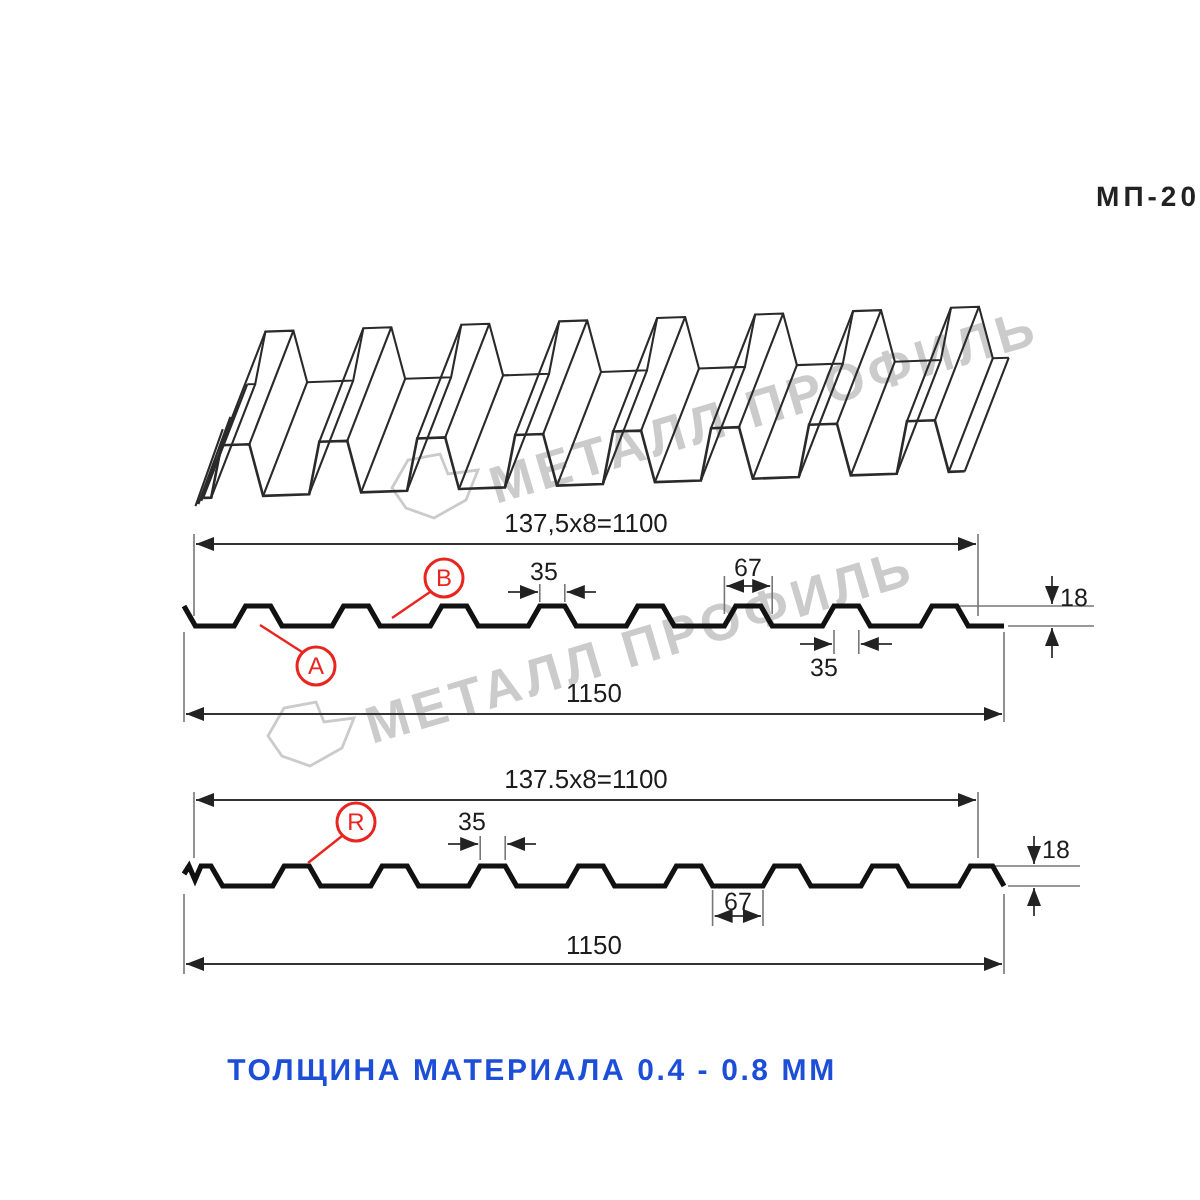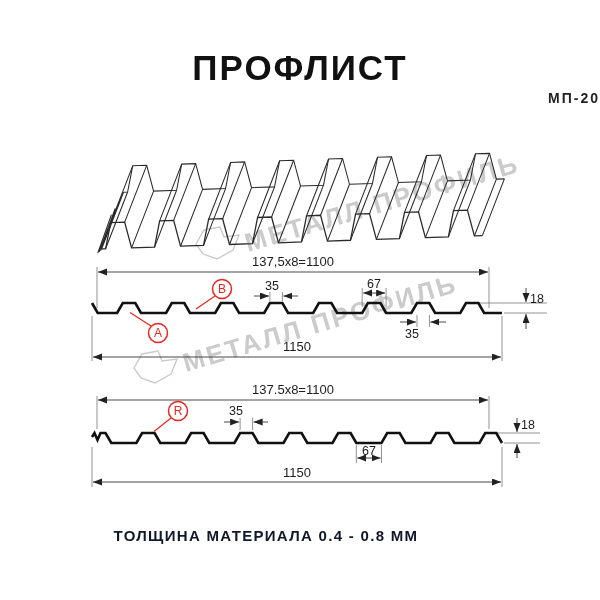--- a/index.html
+++ b/index.html
@@ -3,40 +3,39 @@
 <meta charset="utf-8">
 <style>
   html,body{margin:0;padding:0;background:#fff;}
   #page{position:relative;width:600px;height:600px;background:#ffffff;overflow:hidden;
         font-family:"Liberation Sans", sans-serif;}
   .title{position:absolute;top:48px;left:0;width:600px;text-align:center;
          font-size:35px;font-weight:bold;letter-spacing:2px;color:#111;}
   .subtitle{position:absolute;top:90px;left:0;width:600px;text-align:right;
             font-size:14px;font-weight:600;letter-spacing:2px;color:#222;}
   .footer{position:absolute;top:527px;left:0;width:532px;text-align:center;
-          font-size:15px;font-weight:600;letter-spacing:1.3px;color:#0f172a;}
+          font-size:15px;font-weight:600;letter-spacing:1.3px;color:#1d4ed8;}
   svg{position:absolute;top:0;left:0;}
   .profile{fill:none;stroke:#111;stroke-width:2.6;stroke-linejoin:miter;}
   .persp{fill:none;stroke:#2a2a2a;stroke-width:1.05;}
   .ext{stroke:#777;stroke-width:0.8;fill:none;}
   .dim{stroke:#333;stroke-width:0.9;fill:none;}
   .dimtext{font-family:"Liberation Sans",sans-serif;font-size:12.5px;fill:#1c1c1c;}
   .dimbig{font-family:"Liberation Sans",sans-serif;font-size:13px;fill:#1c1c1c;}
   .red{stroke:#e8251f;fill:none;}
   .redtext{font-family:"Liberation Sans",sans-serif;font-size:12px;fill:#e8251f;}
   .wm{fill:none;stroke:#cbcbcb;stroke-width:1.4;}
   .wmtext{font-family:"Liberation Sans",sans-serif;font-size:26px;font-weight:bold;
           letter-spacing:2.5px;fill:#cbcbcb;}
 </style>
 </head>
 <body>
 
 <div id="page">
 
-  <div class="title">ПРОФЛИСТ</div>
   <div class="subtitle">МП-20</div>
 
   <svg width="600" height="600" viewBox="0 0 600 600">
     <defs>
       <marker id="ah" orient="auto" markerUnits="userSpaceOnUse" markerWidth="10" markerHeight="8" refX="9" refY="3.5">
         <path d="M0,0 L9,3.5 L0,7 Z" fill="#222"></path>
       </marker>
     </defs>
 
     <g>

